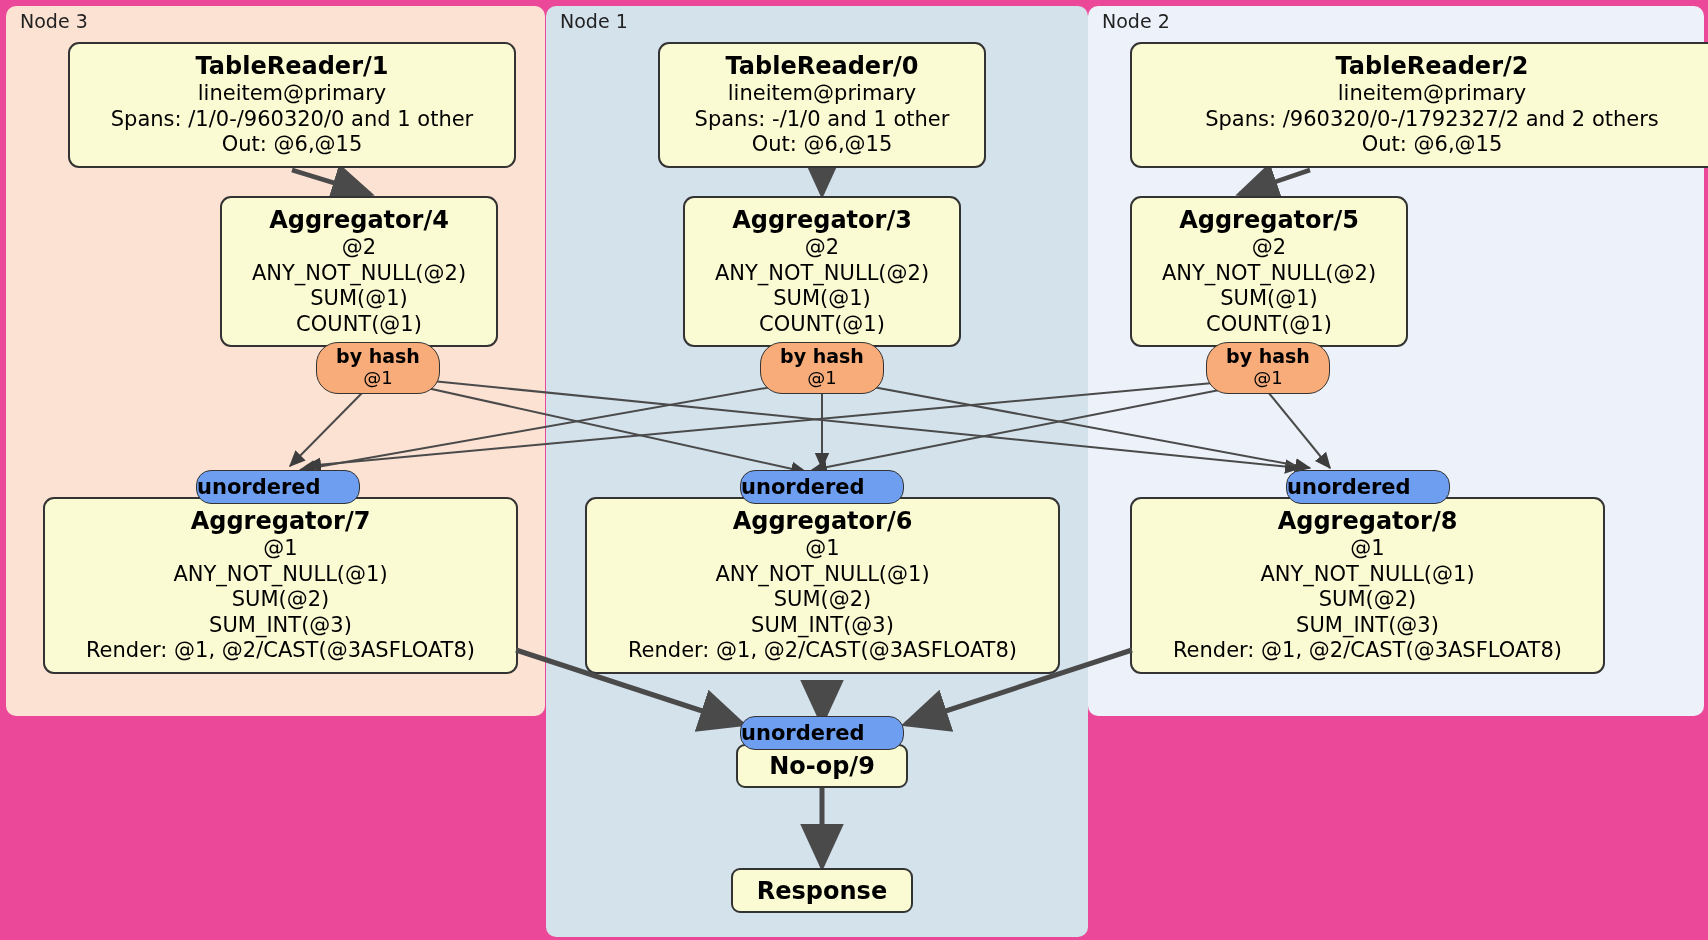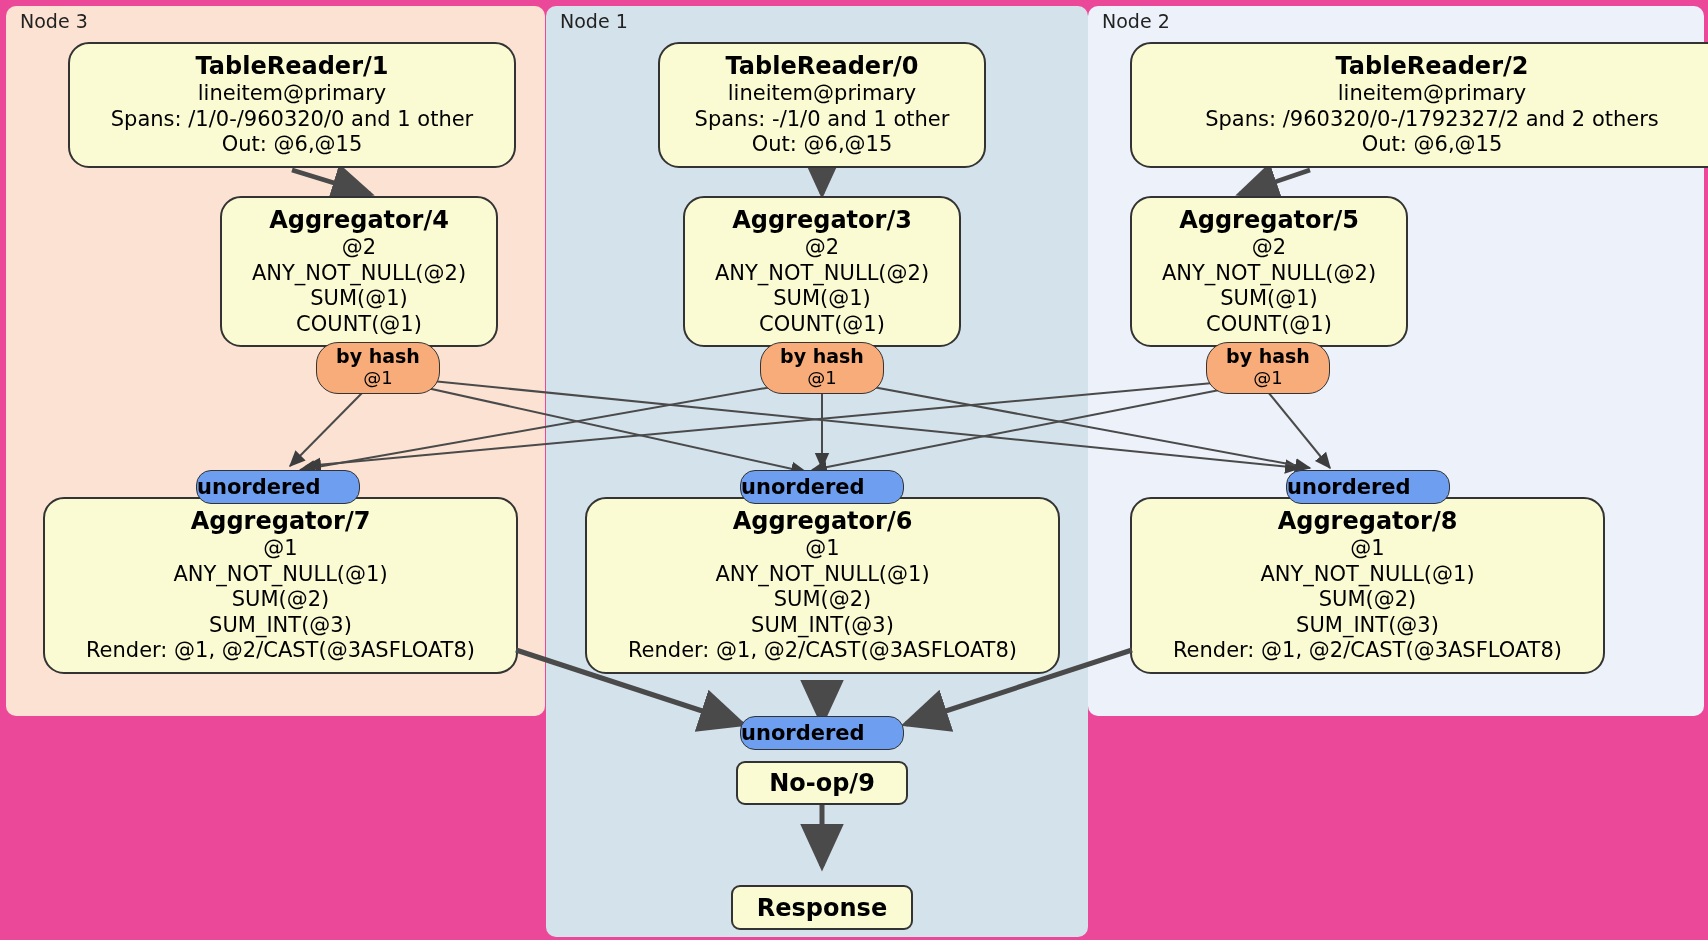--- a/index.html
+++ b/index.html
@@ -7,36 +7,36 @@
   body{font-family:"DejaVu Sans","Liberation Sans",sans-serif;}
   #stage{position:relative;width:1708px;height:940px;overflow:hidden;background:#ec4899;}
 
   .node-panel{position:absolute;border-radius:10px;}
   .node-label{position:absolute;font-size:19px;color:#222;white-space:nowrap;}
 
   .proc{
     position:absolute;
     background:#fbfbd3;
     border:2.5px solid #333;
-    border-radius:21px;
+    border-radius:11px;
     box-sizing:border-box;
     text-align:center;
     padding:7px 10px 8px 10px;
     font-size:21px;
     line-height:1.22;
     color:#000;
     z-index:6;
   }
   .proc .ttl{font-weight:bold;font-size:24px;line-height:1.25;}
   .proc .ln{white-space:nowrap;}
 
   .simple-proc{
     position:absolute;background:#fbfbd3;border:2.5px solid #333;border-radius:9px;
     box-sizing:border-box;display:flex;align-items:center;justify-content:center;
-    font-weight:bold;font-size:24px;color:#000;z-index:8;margin-top:17px;
+    font-weight:bold;font-size:24px;color:#000;z-index:8;
   }
 
   .badge{
     position:absolute;box-sizing:border-box;text-align:center;
     border:1.6px solid #333;border-radius:13px;color:#000;z-index:9;
     line-height:1.15;padding-top:3px;
   }
   .badge.hash{background:#f7ac79;border-radius:22px;font-size:19px;font-weight:bold;}
   .badge.hash .sub{font-weight:normal;font-size:18px;display:block;}
   .badge.unord{background:#6e9ef0;border-radius:15px;font-weight:bold;font-size:21px;

